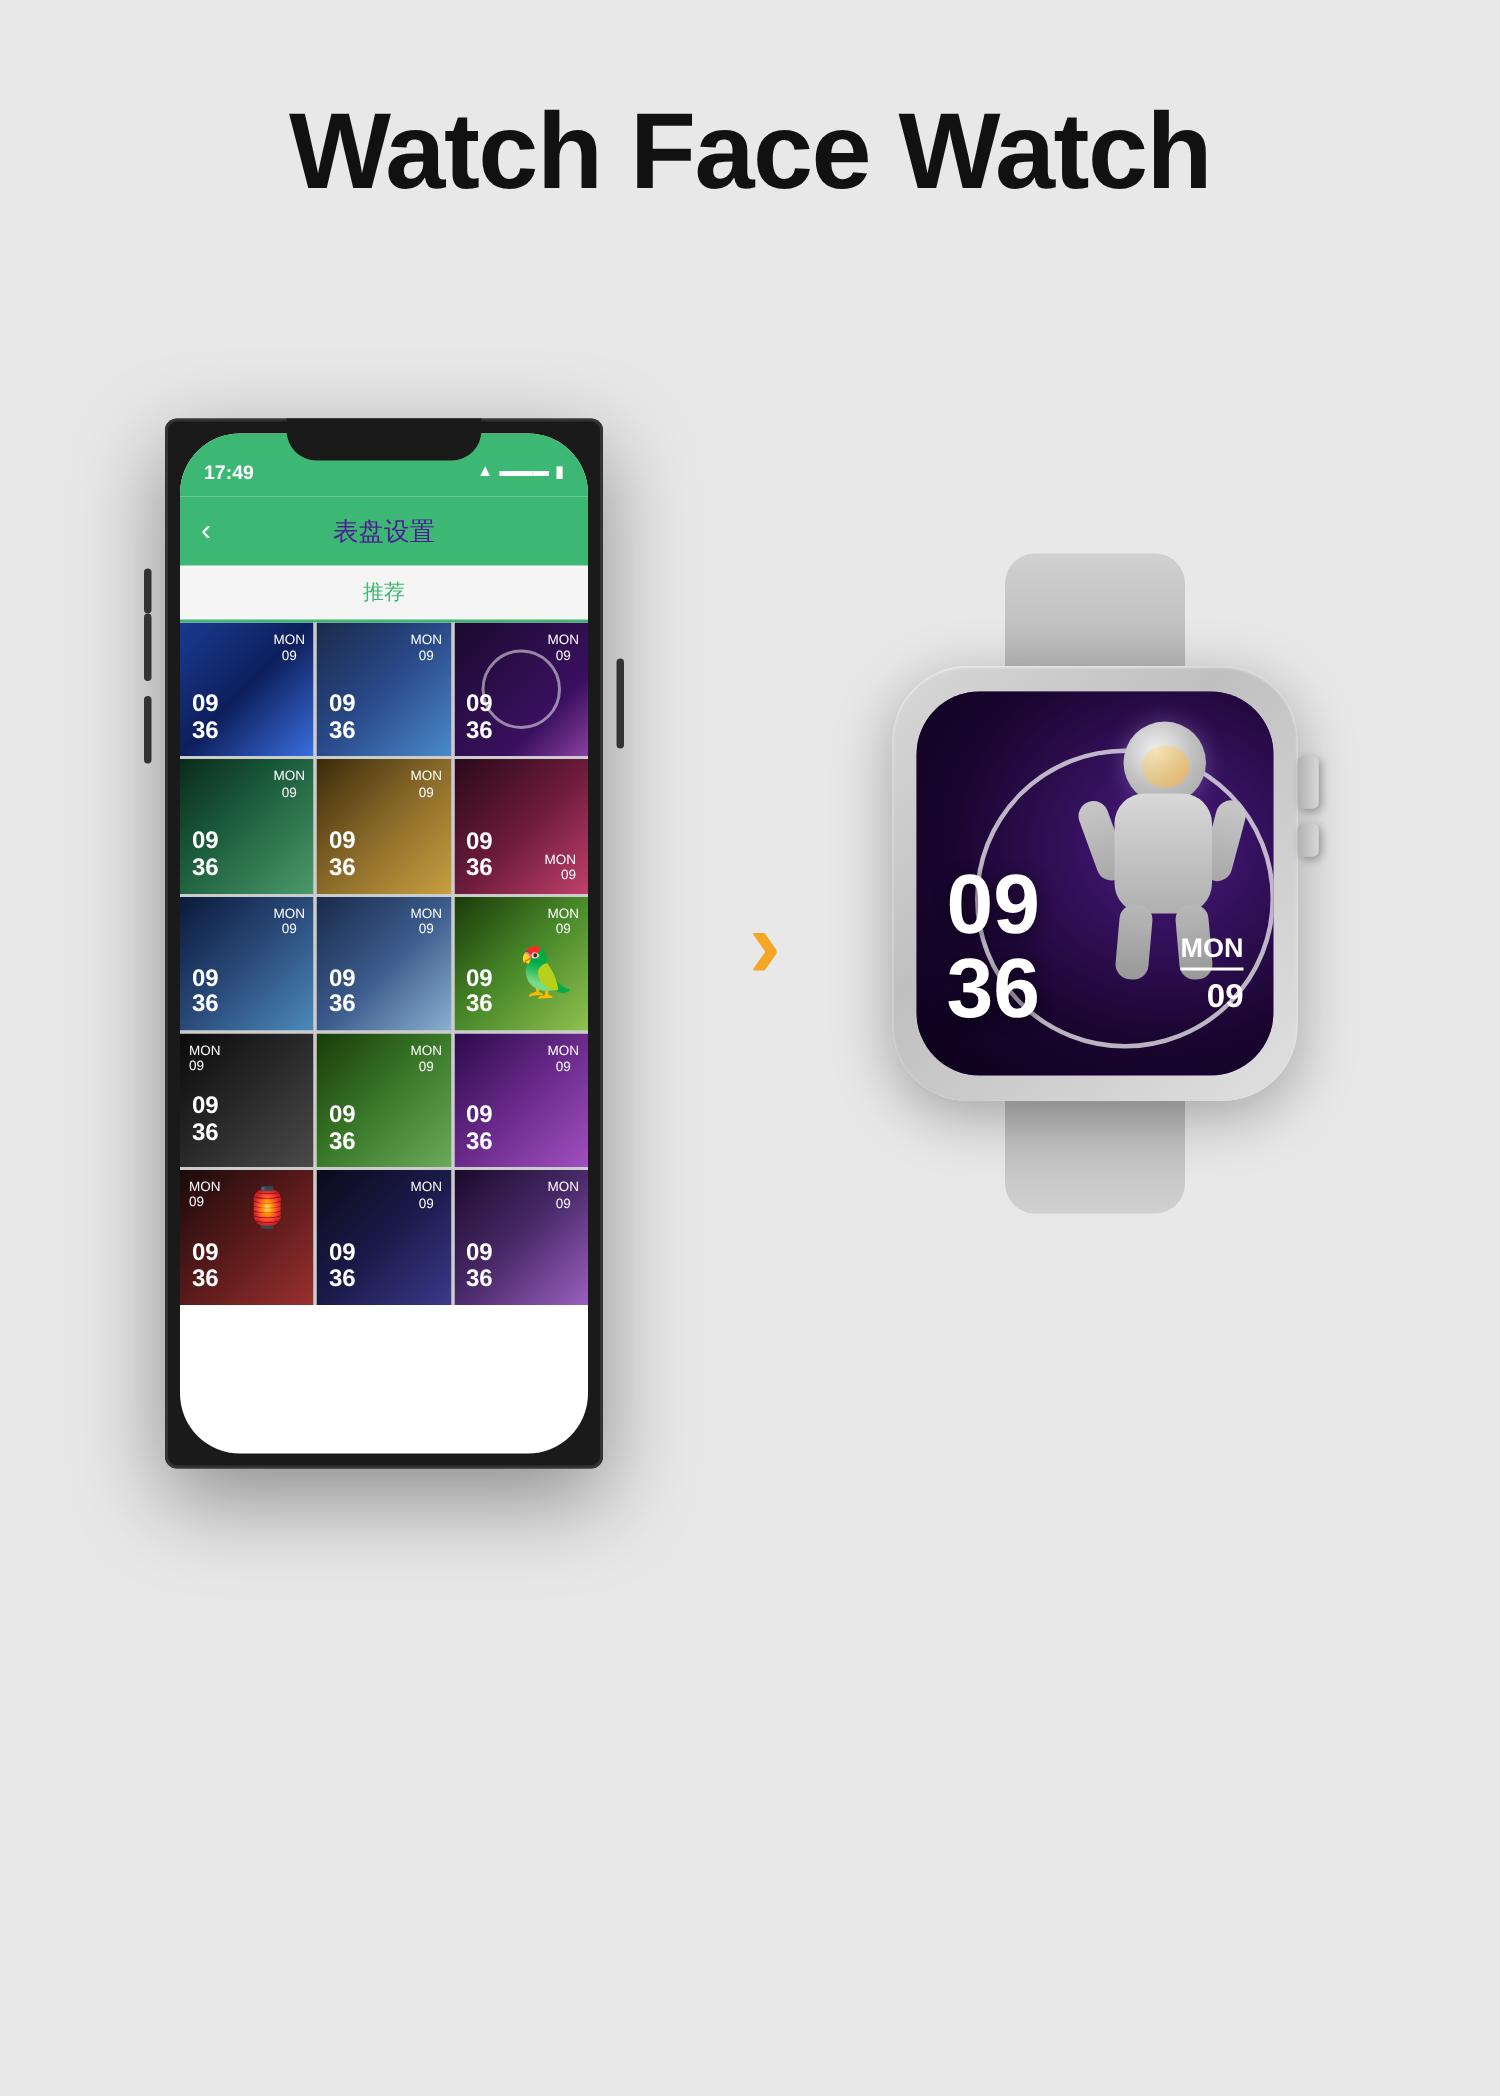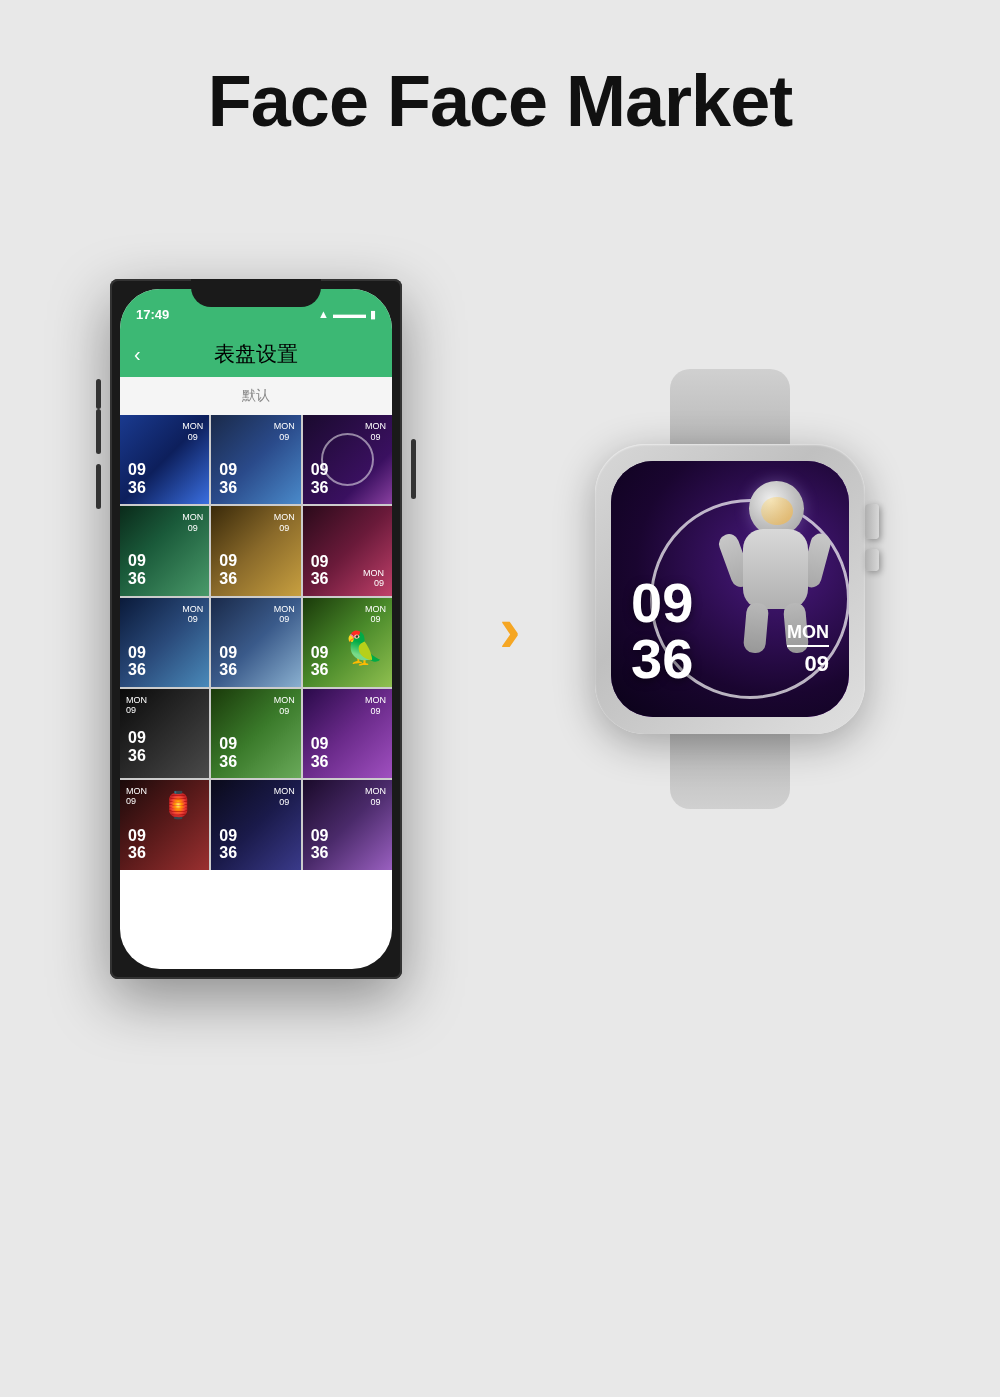--- a/index.html
+++ b/index.html
@@ -128,22 +128,22 @@
 
     .app-header-back {
       position: absolute;
       left: 14px;
       color: #fff;
       font-size: 20px;
       font-weight: 300;
     }
 
     .app-header-title {
-      font-size: 21px;
-      color: #000000;
+      font-size: 17px;
+      color: #4c1d95;
       font-weight: 500;
     }
 
     
     .app-tabs {
       display: flex;
       background: #f5f5f5;
       height: 38px;
       align-items: center;
     }
@@ -535,21 +535,21 @@
       height: 60%;
       border: 2px solid rgba(255,255,255,0.5);
       border-radius: 50%;
     }
   </style>
 </head>
 <body>
 
 <div class="page-container">
 
-  <h1 class="main-title">Face Face Market</h1>
+  <h1 class="main-title">Watch Face Watch</h1>
   <p class="subtitle">
     <br>
   </p>
 
   <div class="devices-row">
 
     <div class="phone-wrapper">
       <div class="phone-outer">
         <div class="phone-notch"></div>
         <div class="phone-side-btn"></div>
@@ -566,21 +566,21 @@
               <span>▮</span>
             </div>
           </div>
 
           <div class="app-header">
             <span class="app-header-back">‹</span>
             <span class="app-header-title">表盘设置</span>
           </div>
 
           <div class="app-tabs">
-            <div class="app-tab">默认</div>
+            <div class="app-tab active">推荐</div>
           </div>
 
           <div class="watch-faces-grid">
 
             <div class="watch-face-cell">
               <div class="wf-bg wf-blue-wave">
                 <div class="wf-time">
                   <span class="wf-hour">09</span>
                   <span class="wf-min">36</span>
                 </div>

